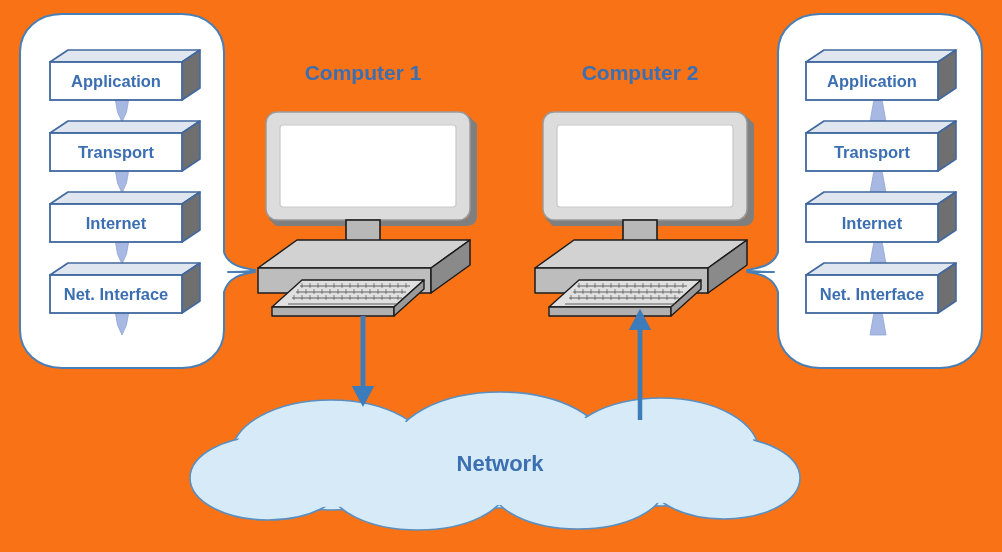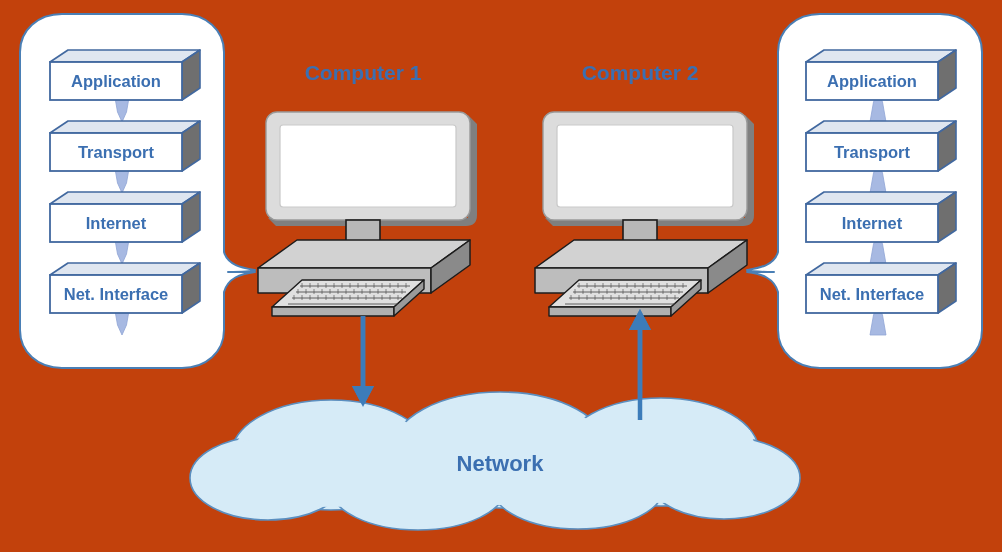--- a/index.html
+++ b/index.html
@@ -7,21 +7,21 @@
     padding: 0;
     background: #ffffff;
   }
   body {
     font-family: "Liberation Sans", sans-serif;
   }
   #stage {
     position: relative;
     width: 1002px;
     height: 552px;
-    background: #c2410c;
+    background: #f97316;
     overflow: hidden;
   }
   #diagram-svg {
     position: absolute;
     left: 0;
     top: 0;
     width: 1002px;
     height: 552px;
     display: block;
   }

